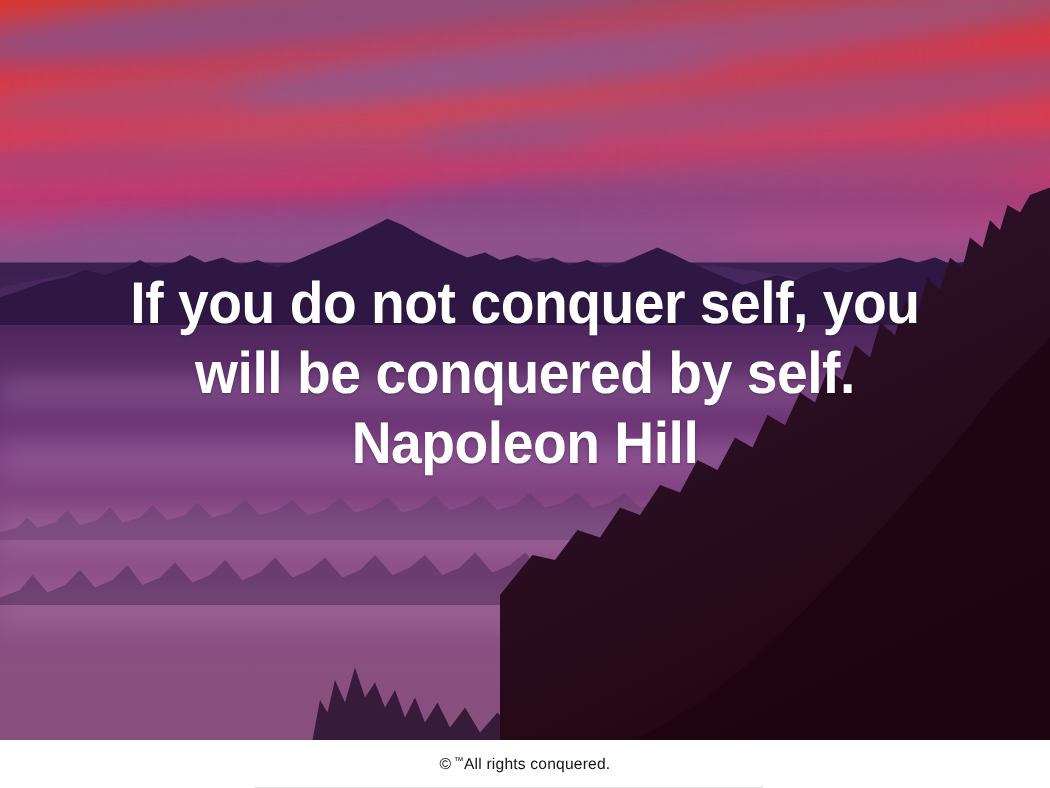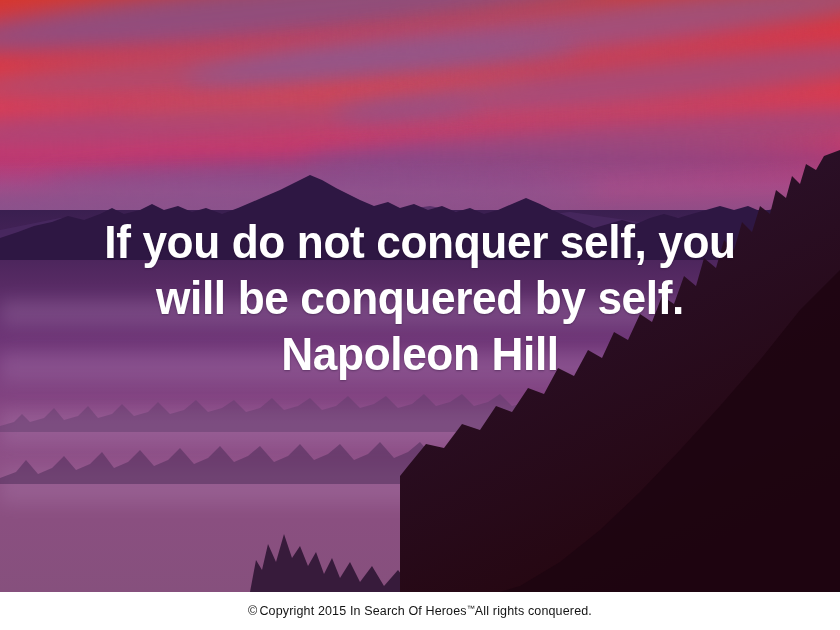--- a/index.html
+++ b/index.html
@@ -319,19 +319,18 @@
       <span class="line">If you do not conquer self, you</span>
       <span class="line">will be conquered by self.</span>
       <span class="line">Napoleon Hill</span>
     </div>
 
   </div>
 
   <div class="footer">
     <div class="footer-text">
       <span class="copy">©</span>
-      <span>Copyright 2015 In Search Of Heroes</span>
       <span class="tm">™</span>
       <span>All rights conquered.</span>
     </div>
   </div>
 
 </div>
 
 </body></html>

